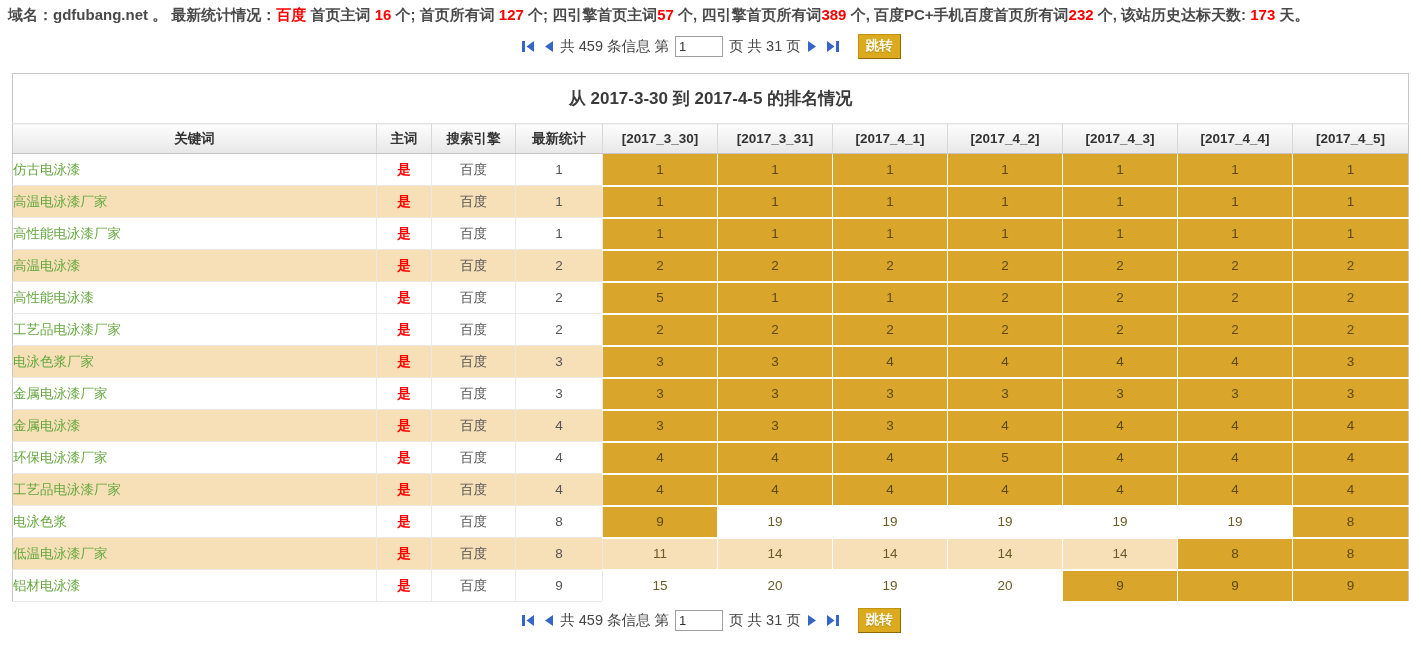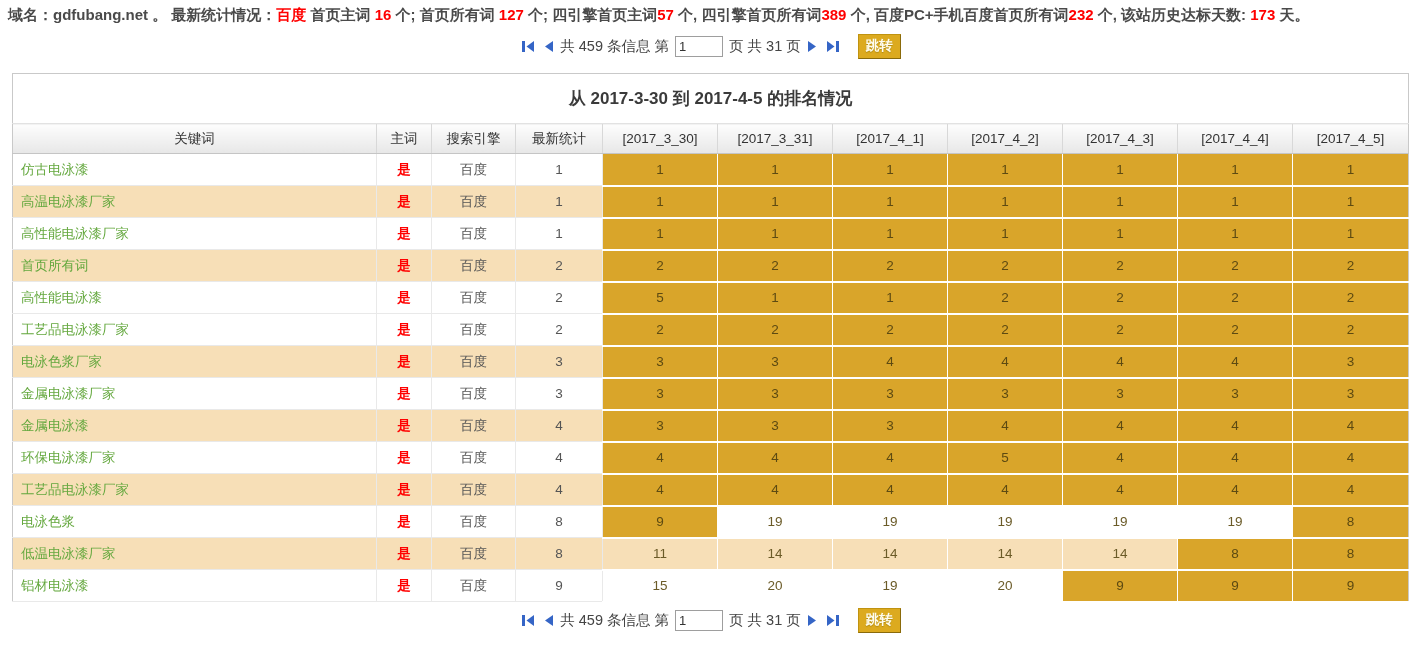--- a/index.html
+++ b/index.html
@@ -22,27 +22,27 @@
     border:1px solid #c09310; border-right-color:#8a6a0a; border-bottom-color:#8a6a0a;
     padding:2px 7px 3px 7px; margin-left:12px; cursor:pointer; text-shadow:0 1px 1px #b08a10;
     font-family:"Liberation Sans","DejaVu Sans",sans-serif; }
 
   
   .table-wrap { margin:8px 10px 0 12px; }
   table { width:1397px; border-collapse:collapse; border:1px solid #c9c9c9; table-layout:fixed; }
   td,th { font-size:13.5px; overflow:hidden; }
   .title-cell { background:#ffffff; text-align:center; font-size:17px; font-weight:bold;
     color:#3a3a3a; height:50px; border-bottom:1px solid #e2e2e2; }
-  thead th { background:linear-gradient(#fdfdfd,#e7e7e7); color:#333; font-weight:normal;
+  thead th { background:linear-gradient(#fdfdfd,#e7e7e7); color:#333; font-weight:bold;
     height:30px; border-right:1px solid #d8d8d8; border-bottom:1px solid #c5c5c5;
     text-align:center; }
   thead th:last-child { border-right:none; }
   tbody td { height:32px; text-align:center; color:#555;
     border-right:1px solid #e9e9e9; border-bottom:1px solid #e9e9e9; }
-  tbody td.kw { text-align:left; padding-left:8px; color:#64a83e; cursor:pointer; }
+  tbody td.kw { text-align:left; color:#64a83e; cursor:pointer; }
   tbody td.main { color:#ff0000; font-weight:bold; }
   tbody tr.alt td { background:#f7dfb7; }
   tbody td.rank { border-right:1px solid #ffffff; border-bottom:2px solid #ffffff; color:#6b5b28; }
   tbody td.rank.gold { background:#d9a52a !important; color:#5d4a12; }
   tbody td.rank:last-child { border-right:none; }
 </style>
 </head>
 <body>
 
 <div class="topbar" id="topbar"><span>域名：gdfubang.net 。  </span><span>最新统计情况：</span><span class="red">百度</span><span> 首页主词 </span><span class="red">16</span><span> 个; 首页所有词 </span><span class="red">127</span><span> 个; 四引擎首页主词</span><span class="red">57</span><span> 个, 四引擎首页所有词</span><span class="red">389</span><span> 个, 百度PC+手机百度首页所有词</span><span class="red">232</span><span> 个, 该站历史达标天数: </span><span class="red">173</span><span> 天。</span></div>
@@ -143,21 +143,21 @@
           <td>1</td>
           <td class="rank gold">1</td>
           <td class="rank gold">1</td>
           <td class="rank gold">1</td>
           <td class="rank gold">1</td>
           <td class="rank gold">1</td>
           <td class="rank gold">1</td>
           <td class="rank gold">1</td>
         </tr>
         <tr class="alt">
-          <td class="kw">首页所有词</td>
+          <td class="kw">高温电泳漆</td>
           <td class="main">是</td>
           <td>百度</td>
           <td>2</td>
           <td class="rank gold">2</td>
           <td class="rank gold">2</td>
           <td class="rank gold">2</td>
           <td class="rank gold">2</td>
           <td class="rank gold">2</td>
           <td class="rank gold">2</td>
           <td class="rank gold">2</td>

